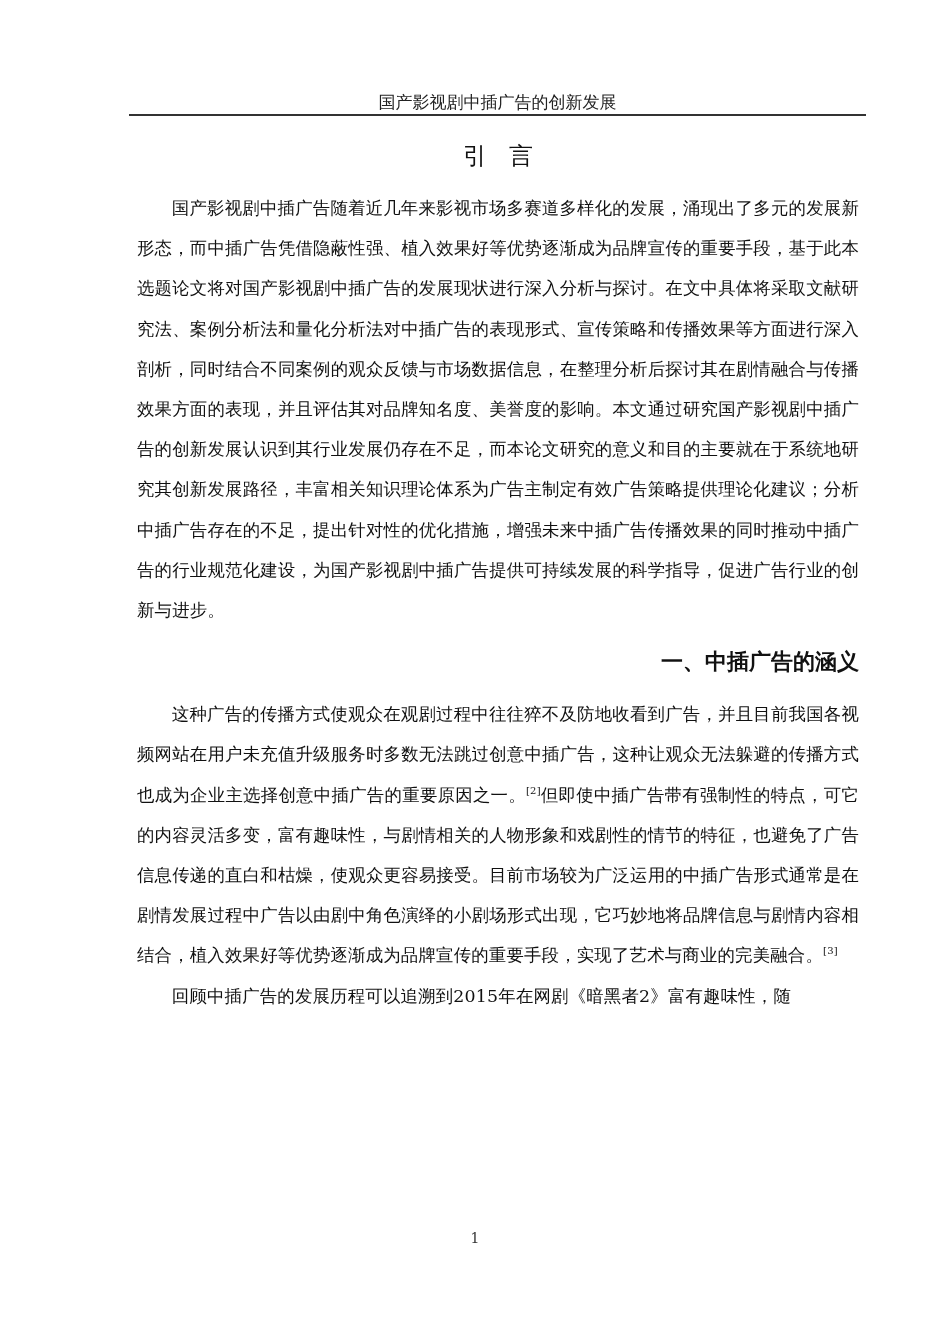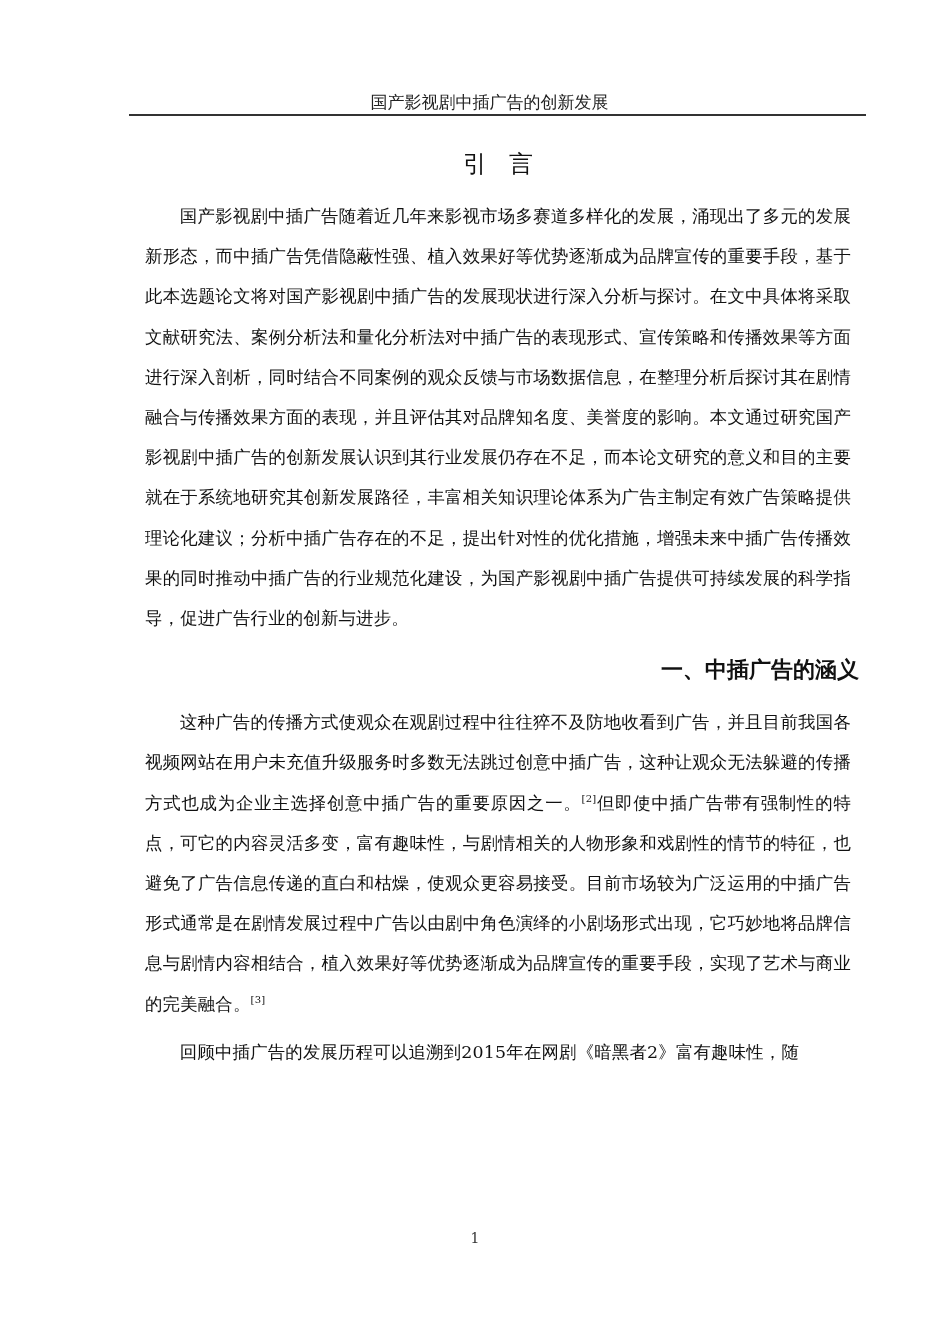--- a/index.html
+++ b/index.html
@@ -1,27 +1,27 @@
 <!DOCTYPE html>
 <html><head>
 <meta charset="utf-8">
 <style>
   html, body { margin: 0; padding: 0; background: #ffffff; }
   body { width: 950px; height: 1344px; position: relative; overflow: hidden;
          font-family: "DejaVu Serif", "Liberation Serif", serif; color: #111; }
-  .page-header { position: absolute; left: 121px; width: 737px; top: 92px; text-align: center;
+  .page-header { position: absolute; left: 129px; width: 737px; top: 92px; text-align: center;
                  font-size: 17px; line-height: 20px; color: #222; }
   .header-rule { position: absolute; left: 129px; width: 737px; top: 114px; height: 0;
                  border-top: 2px solid #333; }
-  .content { position: absolute; left: 137px; width: 722px; top: 140px; }
+  .content { position: absolute; left: 137px; width: 722px; top: 132px; }
   .title { text-align: center; font-family: "DejaVu Sans", "Liberation Sans", sans-serif;
            font-size: 24px; letter-spacing: 22px; padding-left: 22px; height: 48px; line-height: 48px; margin-bottom: 8px; }
   .section-title { text-align: right; font-family: "DejaVu Sans", "Liberation Sans", sans-serif;
            font-weight: bold; font-size: 22px; height: 40px; line-height: 40px; margin: 12px 0 12px 0; }
-  p.body { margin: 8px; font-size: 17.4px; line-height: 40.2px; text-align: justify;
+  p.body { margin: 0; font-size: 17.4px; line-height: 40.2px; text-align: justify;
            text-indent: 2em; letter-spacing: 0.2px; }
   sup.ref { font-size: 10px; vertical-align: 7px; line-height: 0; }
   .page-number { position: absolute; left: 0; width: 100%; top: 1230px; text-align: center;
                  font-size: 14px; color: #333; }
 </style>
 </head>
 <body>
 
 <div class="page-header">国产影视剧中插广告的创新发展</div>
 <div class="header-rule"></div>

